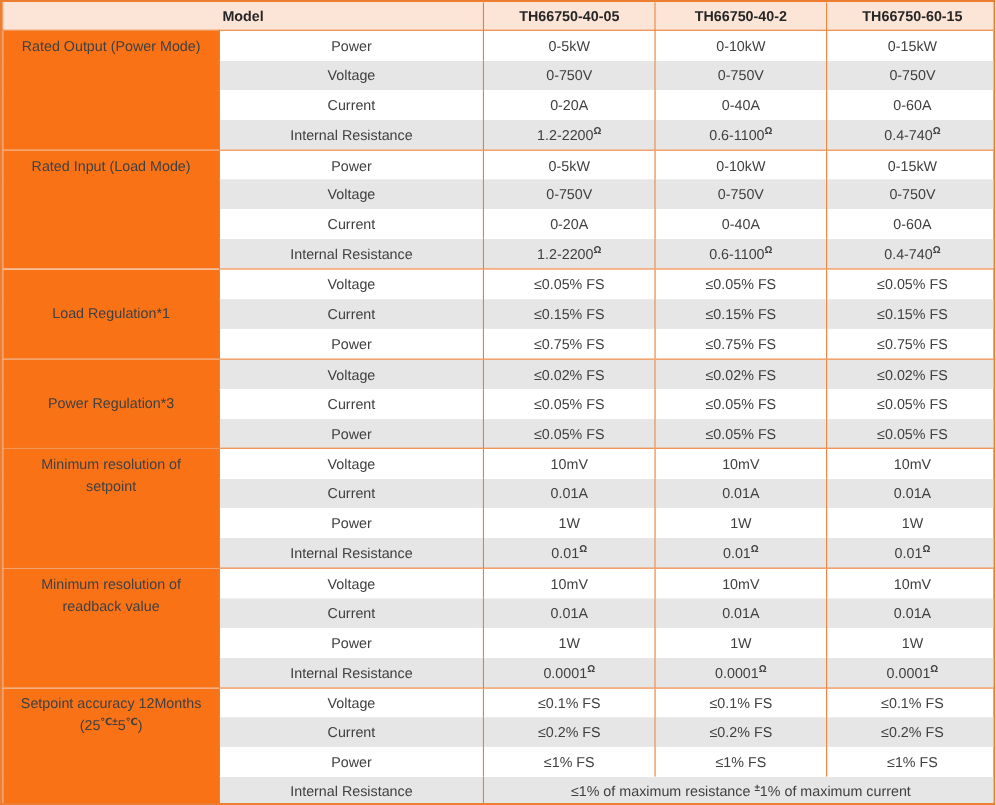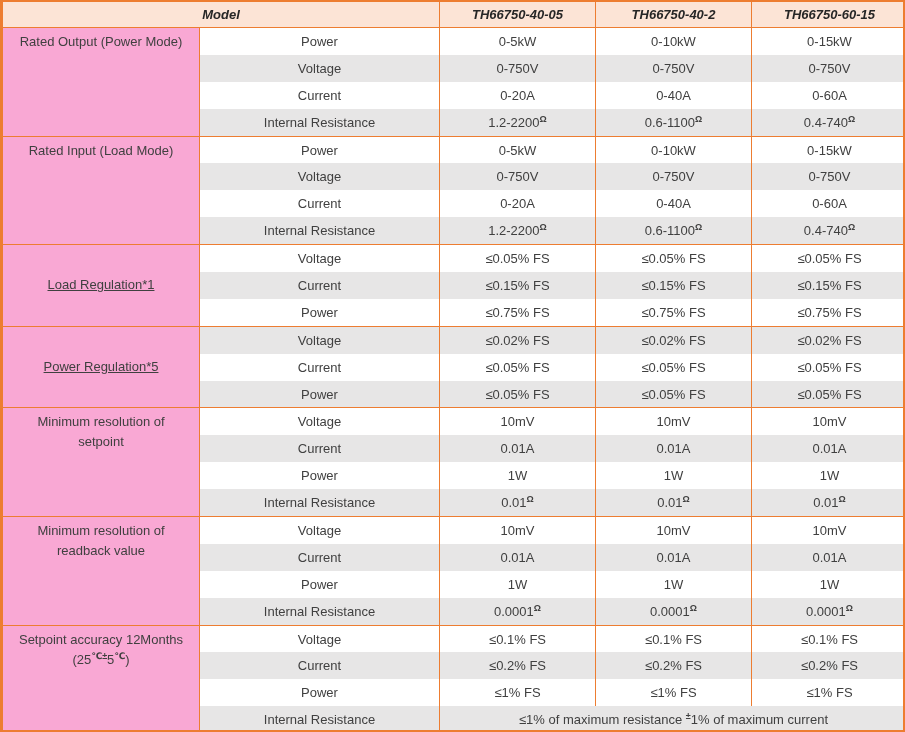--- a/index.html
+++ b/index.html
@@ -32,35 +32,33 @@
     vertical-align:middle;
     overflow:hidden;
     white-space:nowrap;
   }
   thead th{
     background:var(--peach);
     border-bottom:1px solid var(--orange);
     font-weight:bold;
     color:var(--headtext);
     height:25px;
-    font-style:italic;
   }
   tr.section-start td{border-top:1px solid var(--orange);}
   td.band{background:var(--band);}
   td.category{
-    background:#f9a8d4;
+    background:#f97316;
     vertical-align:top;
     padding-top:4px;
     line-height:20px;
     white-space:normal;
   }
   td.category.vmid{
     vertical-align:middle;
     padding-top:0;
-    text-decoration:underline;
   }
   sup{
     font-size:9px;
     font-weight:bold;
     vertical-align:super;
     line-height:0;
   }
 </style>
 </head>
 <body>
@@ -146,21 +144,21 @@
           <td class="band">≤0.15% FS</td>
           <td class="band">≤0.15% FS</td>
         </tr>
         <tr>
           <td class="">Power</td>
           <td class="">≤0.75% FS</td>
           <td class="">≤0.75% FS</td>
           <td class="">≤0.75% FS</td>
         </tr>
         <tr class="section-start">
-          <td rowspan="3" class="category vmid">Power Regulation*5</td>
+          <td rowspan="3" class="category vmid">Power Regulation*3</td>
           <td class="band">Voltage</td>
           <td class="band">≤0.02% FS</td>
           <td class="band">≤0.02% FS</td>
           <td class="band">≤0.02% FS</td>
         </tr>
         <tr>
           <td class="">Current</td>
           <td class="">≤0.05% FS</td>
           <td class="">≤0.05% FS</td>
           <td class="">≤0.05% FS</td>

